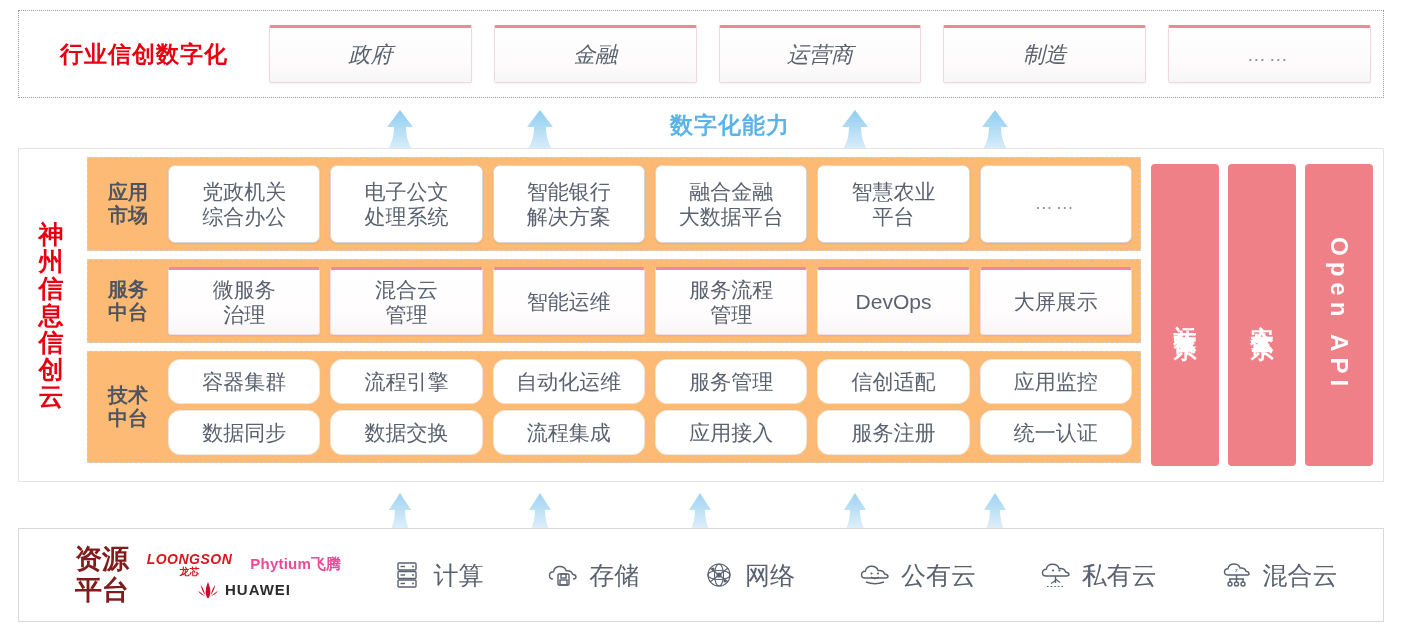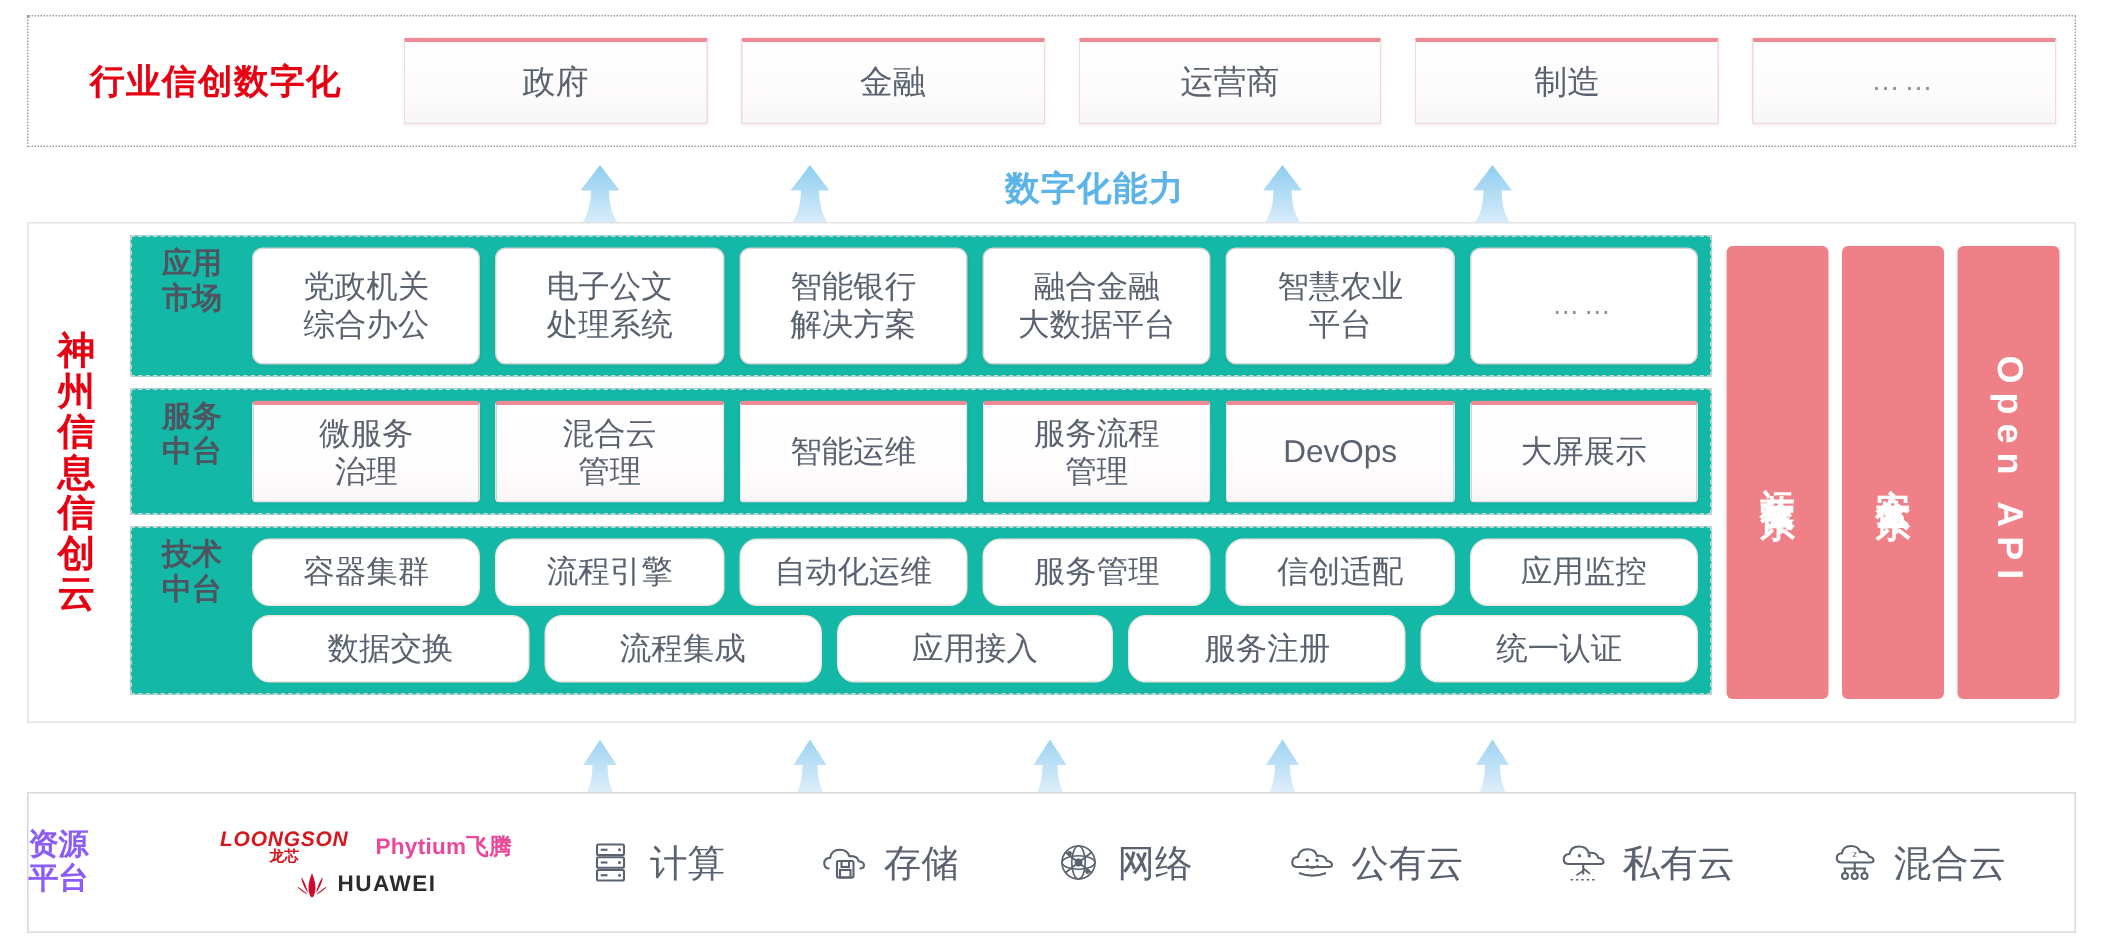--- a/index.html
+++ b/index.html
@@ -17,21 +17,21 @@
     position:absolute;left:18px;top:10px;width:1366px;height:88px;
     border:1px dotted #9aa0a8;
     box-sizing:border-box;
     display:flex;align-items:center;
   }
   .industry-title{
     width:250px;flex:none;text-align:center;
     color:#e60012;font-weight:bold;font-size:23px;letter-spacing:1px;
   }
   .industry-boxes{
-    flex:1;display:flex;align-items:center;gap:22px;padding-right:12px;
+    flex:1;display:flex;align-items:center;gap:22px;padding-right:12px;font-style:italic;
   }
   .ind-box{
     flex:1;height:54px;
     background:linear-gradient(180deg,#ffffff 0%,#fdfbfb 65%,#f7f6f6 100%);
     border:1px solid #f3d7da;
     border-top:3px solid #ef8996;
     border-radius:2px;
     display:flex;align-items:center;justify-content:center;
     font-size:22px;color:#5a6270;
     box-shadow:0 1px 2px rgba(0,0,0,.05);
@@ -64,22 +64,22 @@
     color:#e60012;font-weight:bold;font-size:25px;line-height:1.08;
     padding:4px 0;
   }
   .cloud-title span{display:block;}
   .cloud-body{
     flex:1;display:flex;padding:8px 10px 8px 4px;box-sizing:border-box;gap:10px;
   }
   .rows-col{flex:1;display:flex;flex-direction:column;gap:8px;}
 
   .band{
-    background:#14b8a6;border:1px dashed #cfcfcf;box-sizing:border-box;
-    display:flex;padding:7px 8px;gap:8px;
+    background:#fdba74;border:1px dashed #cfcfcf;box-sizing:border-box;
+    display:flex;align-items:center;padding:7px 8px;gap:8px;
   }
   .band.app{height:94px;}
   .band.svc{height:84px;}
   .band.tech{height:112px;}
 
   .band-label{
     width:64px;flex:none;text-align:center;
     color:#4e5560;font-weight:bold;font-size:20px;line-height:1.15;
   }
   .band-label span{display:block;}
@@ -119,22 +119,22 @@
   }
   .vtext.latin{text-orientation:mixed;letter-spacing:6px;font-size:24px;}
 
   
   .resource-panel{
     position:absolute;left:18px;top:528px;width:1366px;height:94px;
     background:#ffffff;border:1px solid #d8d8d8;box-sizing:border-box;
     display:flex;align-items:center;
   }
   .res-title{
-    width:110px;flex:none;text-align:left;
-    color:#8b5cf6;font-weight:bold;font-size:20px;line-height:1.15;
+    width:110px;flex:none;text-align:right;
+    color:#7f1d1d;font-weight:bold;font-size:27px;line-height:1.15;
   }
   .res-title span{display:block;}
   .vendors{
     width:230px;flex:none;display:flex;flex-direction:column;
     align-items:center;justify-content:center;gap:4px;
   }
   .vend-row{display:flex;align-items:center;gap:18px;}
   .logo-loongson{display:flex;flex-direction:column;align-items:center;line-height:1;}
   .logo-loongson .l1{
     color:#d6161c;font-weight:bold;font-size:14px;font-style:italic;letter-spacing:.5px;
@@ -248,20 +248,21 @@
           <div class="band-items stacked">
             <div class="tech-row">
               <div class="cell tech-cell">容器集群</div>
               <div class="cell tech-cell">流程引擎</div>
               <div class="cell tech-cell">自动化运维</div>
               <div class="cell tech-cell">服务管理</div>
               <div class="cell tech-cell">信创适配</div>
               <div class="cell tech-cell">应用监控</div>
             </div>
             <div class="tech-row">
+              <div class="cell tech-cell">数据同步</div>
               <div class="cell tech-cell">数据交换</div>
               <div class="cell tech-cell">流程集成</div>
               <div class="cell tech-cell">应用接入</div>
               <div class="cell tech-cell">服务注册</div>
               <div class="cell tech-cell">统一认证</div>
             </div>
           </div>
         </div>
       </div>
 

